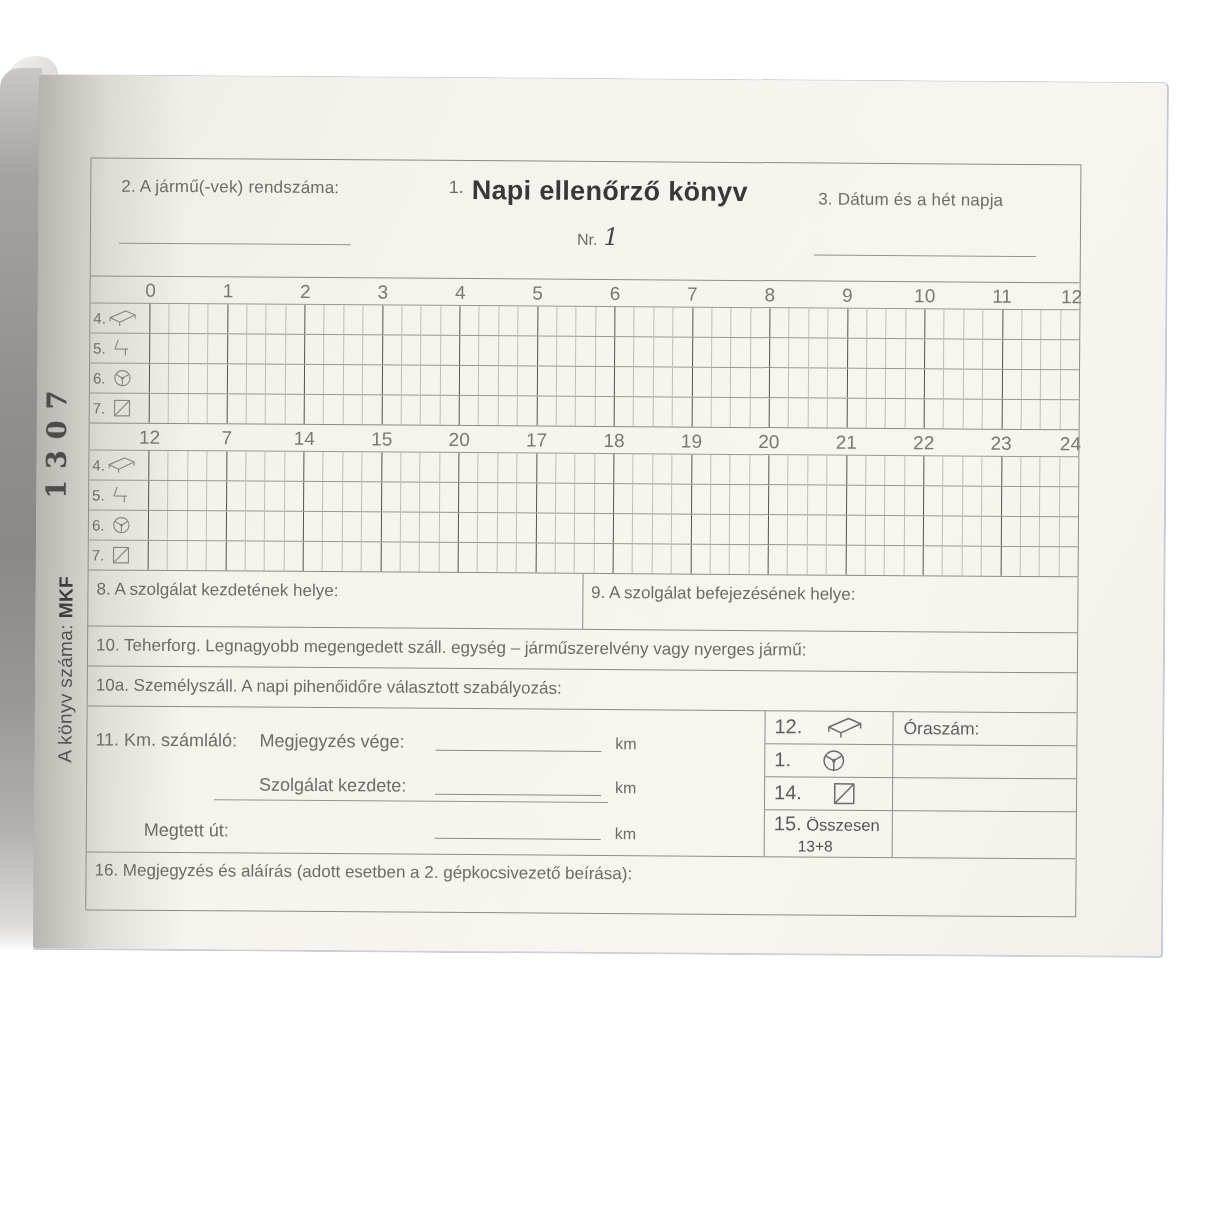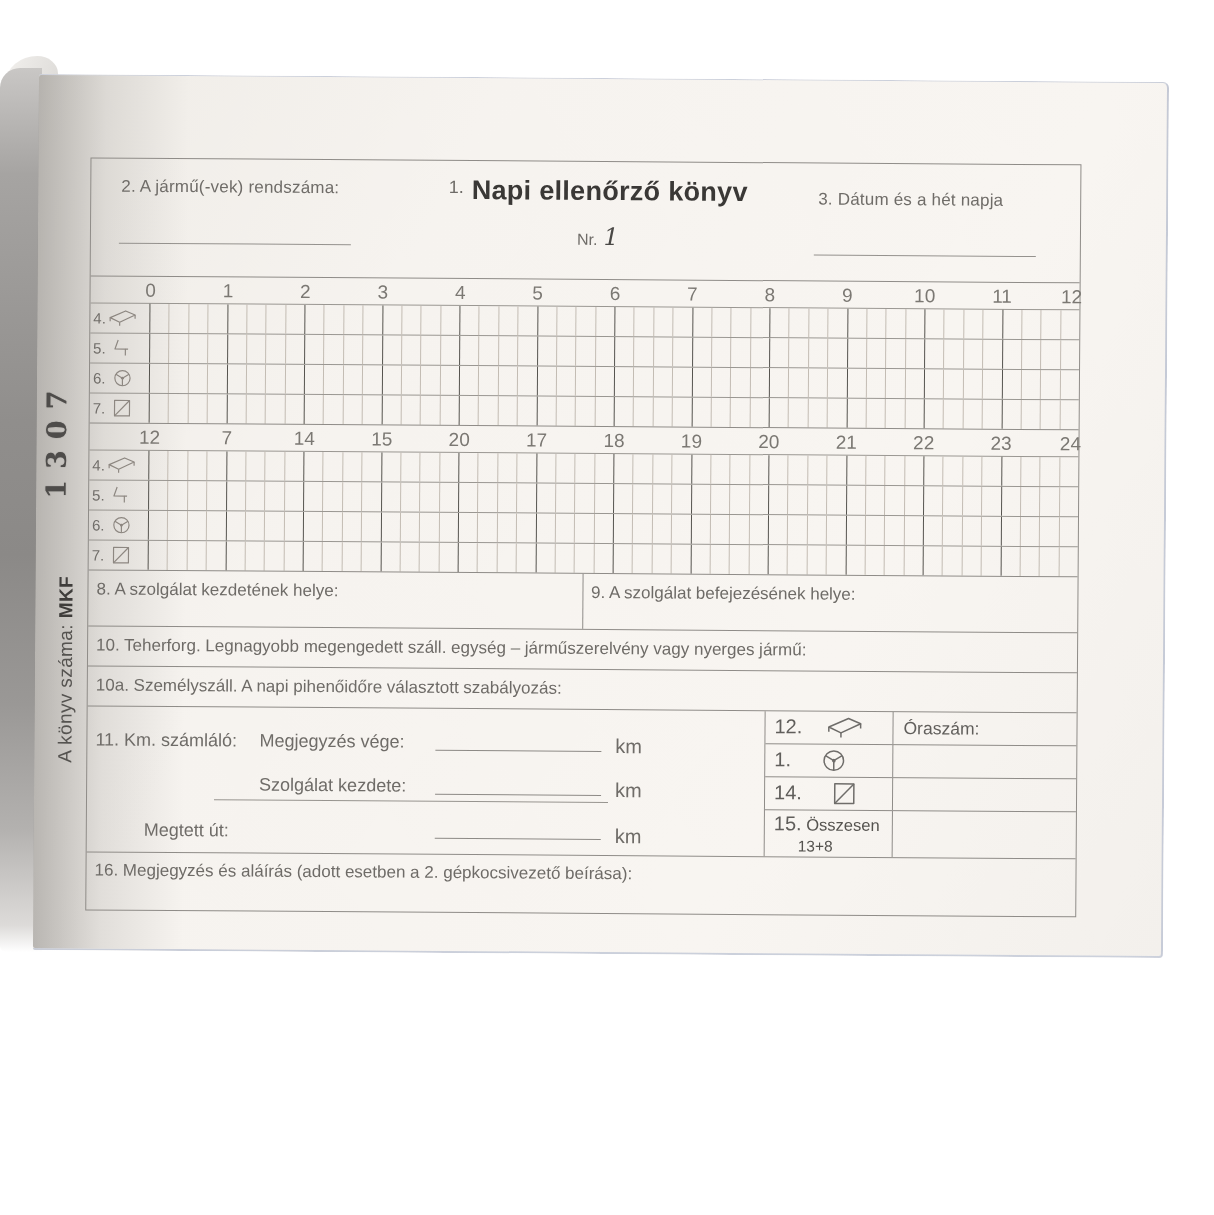--- a/index.html
+++ b/index.html
@@ -92,21 +92,21 @@
   .km-area{flex:1;position:relative;font-size:18px;color:#6f6c68;}
   .km-label{position:absolute;left:8px;top:23px;}
   .km-r1{position:absolute;left:172px;top:23px;}
   .km-r2{position:absolute;left:172px;top:67px;}
   .km-r3{position:absolute;left:57px;top:113px;}
   .km-line{position:absolute;width:166px;border-bottom:1.3px solid #8d8a86;}
   .km-line1{left:348px;top:41px;}
   .km-line2{left:348px;top:85px;}
   .km-line3{left:348px;top:129px;}
   .km-rule{position:absolute;left:127px;top:92px;width:394px;border-bottom:1.2px solid #97948f;}
-  .km-unit{position:absolute;font-size:20px;color:#6f6c68;}
+  .km-unit{position:absolute;font-size:16px;color:#6f6c68;}
   .km-u1{left:528px;top:25px;}
   .km-u2{left:528px;top:69px;}
   .km-u3{left:528px;top:115px;}
 
   .hours-box{width:312px;flex-shrink:0;border-left:1px solid var(--line);display:flex;flex-direction:column;}
   .hb-row{flex:1;display:flex;border-top:1px solid var(--line);}
   .hb-row:first-child{border-top:none;}
   .hb-left{width:128px;border-right:1px solid var(--line);display:flex;align-items:center;padding-left:9px;}
   .hb-num{font-size:20px;color:#605e5b;}
   .hb-icon{display:inline-flex;color:#6f6d6a;margin-left:24px;}

